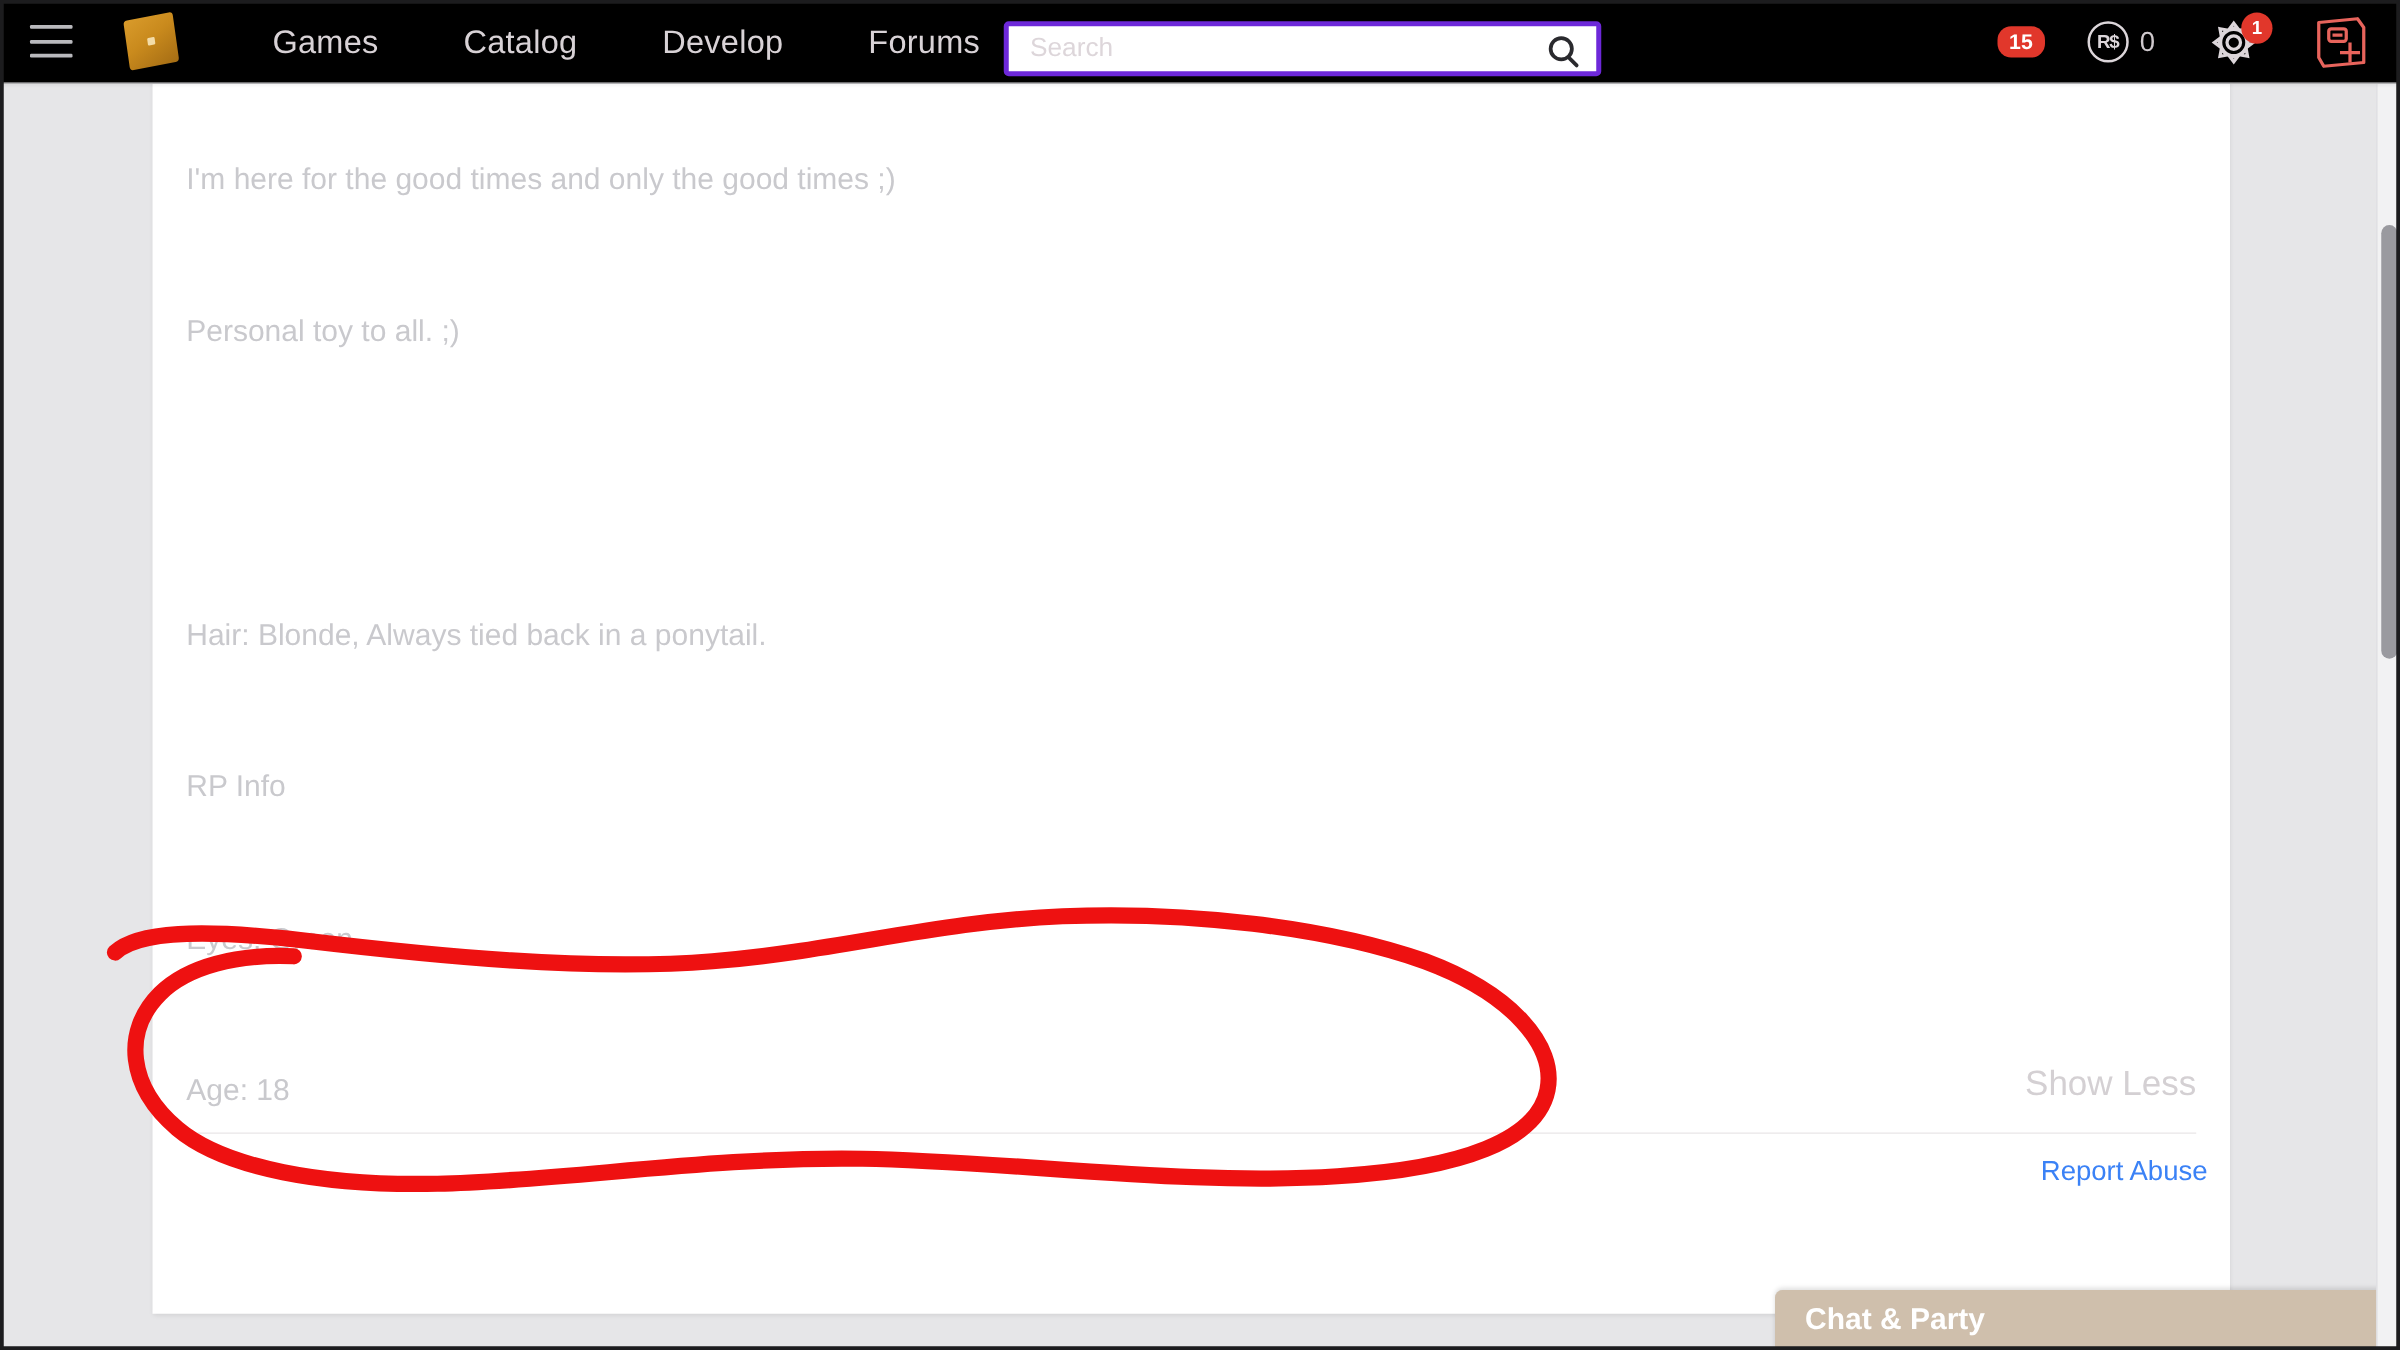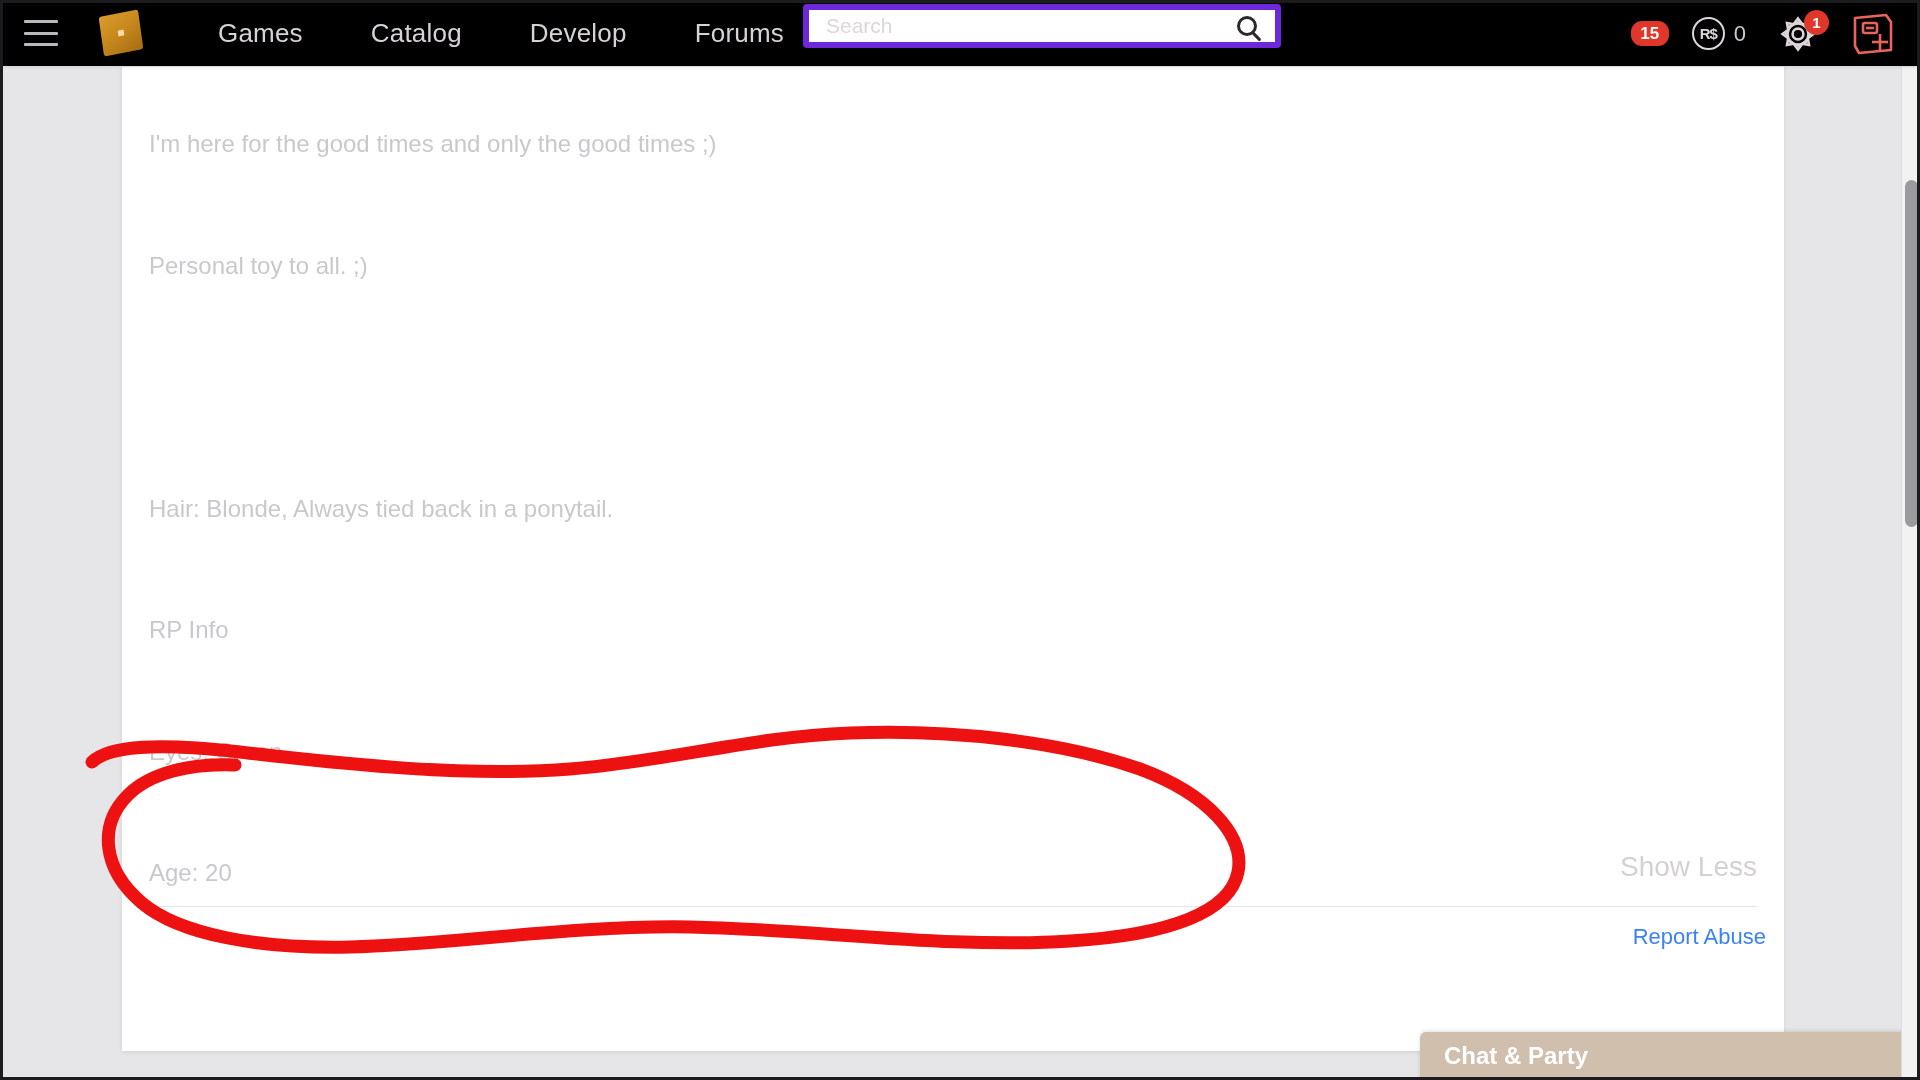--- a/index.html
+++ b/index.html
@@ -81,24 +81,24 @@
     color: #d8d2d6;
     padding: 0 34px;
     cursor: pointer;
     white-space: nowrap;
     letter-spacing: 0.2px;
   }
 
   .search-wrap {
     position: absolute;
     left: 803px;
-    top: 4px;
+    top: 17px;
     width: 478px;
     height: 44px;
-    border: 6px solid #6d28d9;
+    border: 4px solid #6d28d9;
     border-radius: 4px;
     background: #fff;
     display: flex;
     align-items: center;
     cursor: text;
     justify-content: center;
   }
   .search-input {
     border: 0;
     outline: 0;
@@ -134,21 +134,21 @@
     transform: rotate(45deg);
     border-radius: 2px;
   }
 
   .nav-right {
     position: absolute;
     right: 22px; top: 0;
     height: 67px;
     display: flex;
     align-items: center;
-    gap: 1px;
+    gap: 12px;
   }
 
   .notif-badge {
     background: #e1372b;
     color: #fff;
     font-size: 17px;
     font-weight: bold;
     border-radius: 11px;
     min-width: 38px;
     height: 25px;
@@ -402,21 +402,21 @@
 
     <div class="profile-card">
 
       <div class="about-text">
         <div class="about-line">I'm here for the good times and only the good times ;)</div>
         <div class="about-line">Personal toy to all. ;)</div>
         <div class="about-line blank">&nbsp;</div>
         <div class="about-line">Hair: Blonde, Always tied back in a ponytail.</div>
         <div class="about-line">RP Info</div>
         <div class="about-line">Eyes: Green</div>
-        <div class="about-line">Age: 20</div>
+        <div class="about-line">Age: 18</div>
         
         
         
         
         
         
         
         
         
         

